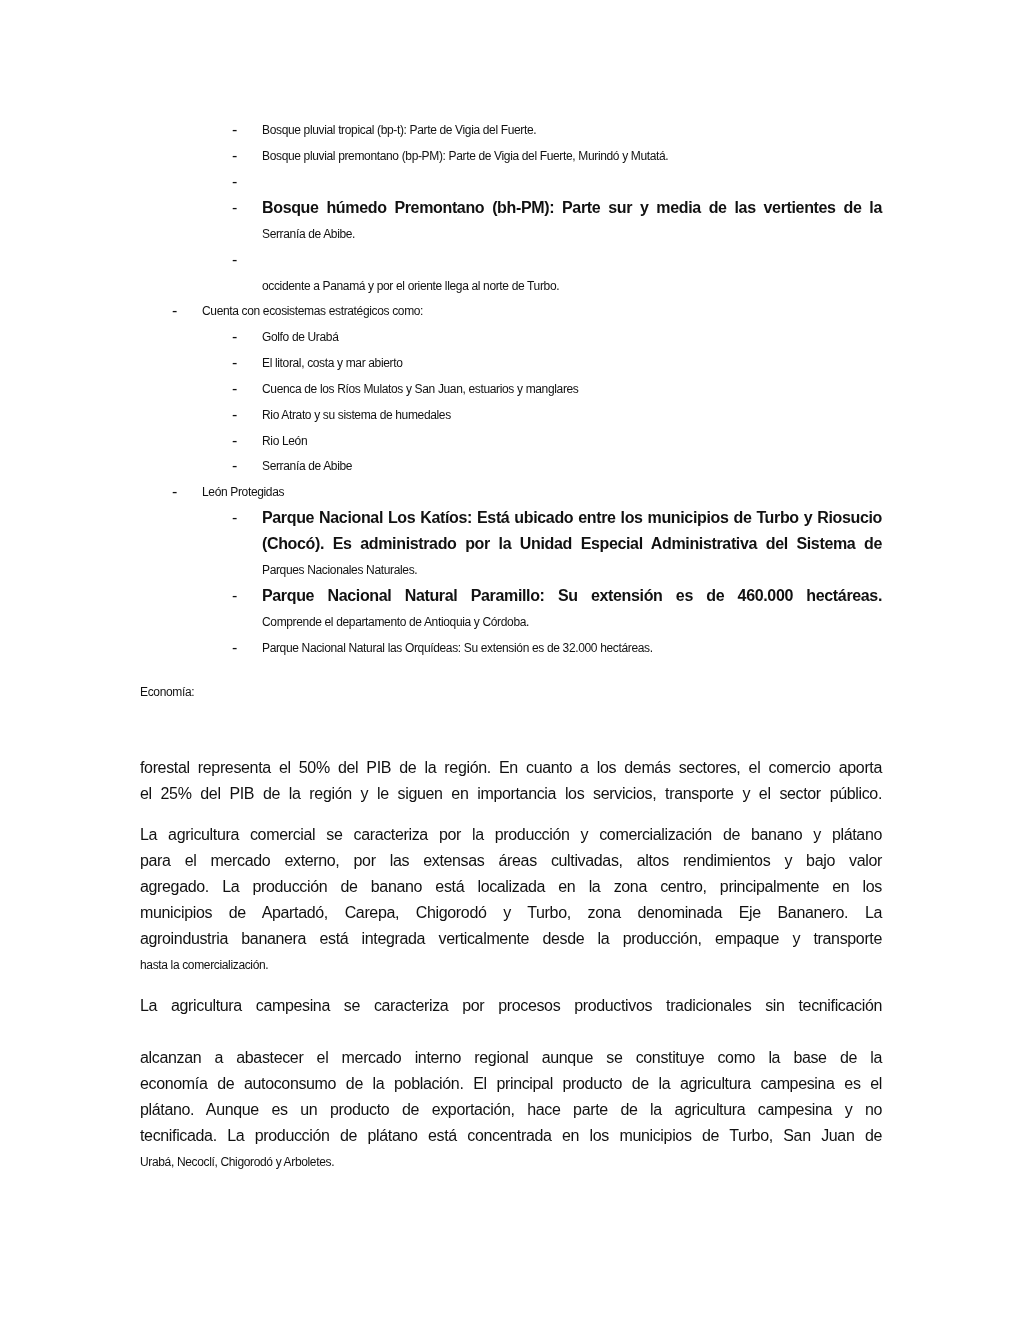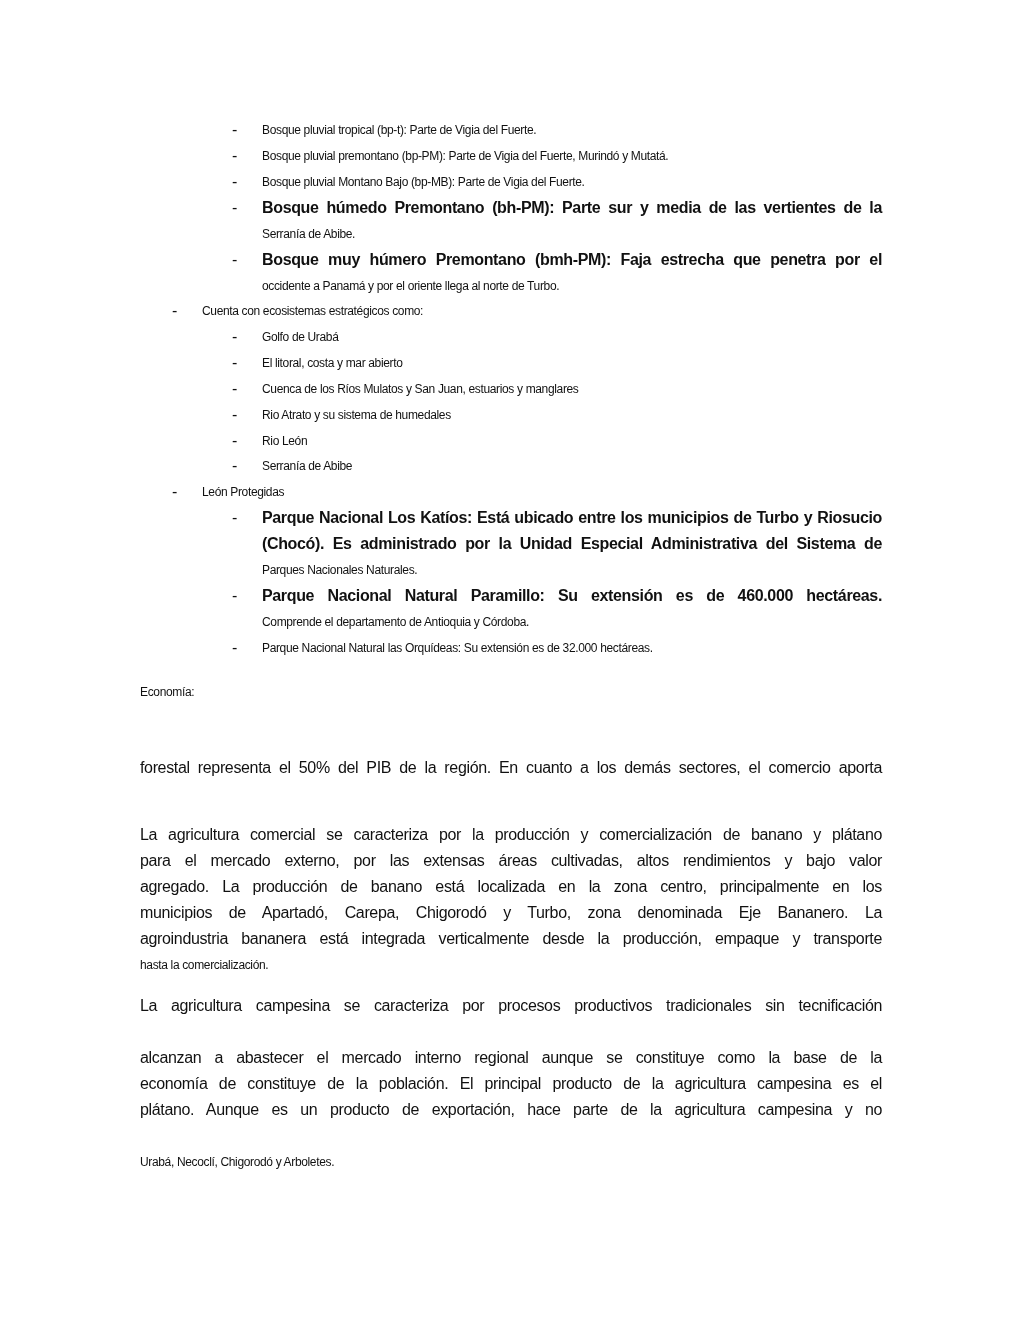--- a/index.html
+++ b/index.html
@@ -32,28 +32,26 @@
 
 <div class="page">
 
   <span class="dash d2x" style="top:120px">-</span>
   <span class="line l2x" style="top:120px">Bosque pluvial tropical (bp-t): Parte de Vigia del Fuerte.</span>
 
   <span class="dash d2x" style="top:146px">-</span>
   <span class="line l2x" style="top:146px">Bosque pluvial premontano (bp-PM): Parte de Vigia del Fuerte, Murindó y Mutatá.</span>
 
   <span class="dash d2x" style="top:172px">-</span>
-  <span class="line l2x" style="top:172px">Bosque pluvial Montano Bajo (bp-MB): Parte de Vigia del Fuerte.</span>
 
   <span class="dash d2x" style="top:198px">-</span>
   <span class="just l2x w2" style="top:198px">Bosque húmedo Premontano (bh-PM): Parte sur y media de las vertientes de la</span>
   <span class="line l2x" style="top:224px">Serranía de Abibe.</span>
 
   <span class="dash d2x" style="top:250px">-</span>
-  <span class="just l2x w2" style="top:250px">Bosque muy húmero Premontano (bmh-PM): Faja estrecha que penetra por el</span>
   <span class="line l2x" style="top:276px">occidente a Panamá y por el oriente llega al norte de Turbo.</span>
 
   <span class="dash d1x" style="top:301px">-</span>
   <span class="line l1x" style="top:301px">Cuenta con ecosistemas estratégicos como:</span>
 
   <span class="dash d2x" style="top:327px">-</span>
   <span class="line l2x" style="top:327px">Golfo de Urabá</span>
   <span class="dash d2x" style="top:353px">-</span>
   <span class="line l2x" style="top:353px">El litoral, costa y mar abierto</span>
   <span class="dash d2x" style="top:379px">-</span>
@@ -76,27 +74,29 @@
   <span class="dash d2x" style="top:586px">-</span>
   <span class="just l2x w2" style="top:586px">Parque Nacional Natural Paramillo: Su extensión es de 460.000 hectáreas.</span>
   <span class="line l2x" style="top:612px">Comprende el departamento de Antioquia y Córdoba.</span>
 
   <span class="dash d2x" style="top:638px">-</span>
   <span class="line l2x" style="top:638px">Parque Nacional Natural las Orquídeas: Su extensión es de 32.000 hectáreas.</span>
 
   <span class="line px bold" style="top:682px">Economía:</span>
 
   <span class="just px wp" style="top:758px">forestal representa el 50% del PIB de la región. En cuanto a los demás sectores, el comercio aporta</span>
+  <span class="just px wp" style="top:784px">el 25% del PIB de la región y le siguen en importancia los servicios, transporte y el sector público.</span>
 
   <span class="just px wp" style="top:825px">La agricultura comercial se caracteriza por la producción y comercialización de banano y plátano</span>
   <span class="just px wp" style="top:851px">para el mercado externo,  por las extensas áreas cultivadas, altos rendimientos y bajo valor</span>
   <span class="just px wp" style="top:877px">agregado. La producción de banano está localizada en la zona centro, principalmente en los</span>
   <span class="just px wp" style="top:903px">municipios de Apartadó, Carepa, Chigorodó y Turbo, zona denominada Eje Bananero. La</span>
   <span class="just px wp" style="top:929px">agroindustria bananera está integrada verticalmente desde la producción, empaque y transporte</span>
   <span class="line px" style="top:955px">hasta la comercialización.</span>
 
   <span class="just px wp" style="top:996px">La agricultura campesina se caracteriza por procesos productivos tradicionales sin tecnificación</span>
   <span class="just px wp" style="top:1048px">alcanzan a abastecer el mercado interno regional aunque se constituye como la base de la</span>
-  <span class="just px wp" style="top:1074px">economía de constituye de la población. El principal producto de la agricultura campesina es el</span>
+  <span class="just px wp" style="top:1074px">economía de autoconsumo de la población. El principal producto de la agricultura campesina es el</span>
   <span class="just px wp" style="top:1100px">plátano. Aunque es un producto de exportación, hace parte de la agricultura campesina y no</span>
+  <span class="just px wp" style="top:1126px">tecnificada. La producción de plátano está concentrada en los municipios de Turbo, San Juan de</span>
   <span class="line px" style="top:1152px">Urabá, Necoclí, Chigorodó y Arboletes.</span>
 
 </div>
 
 </body></html>

